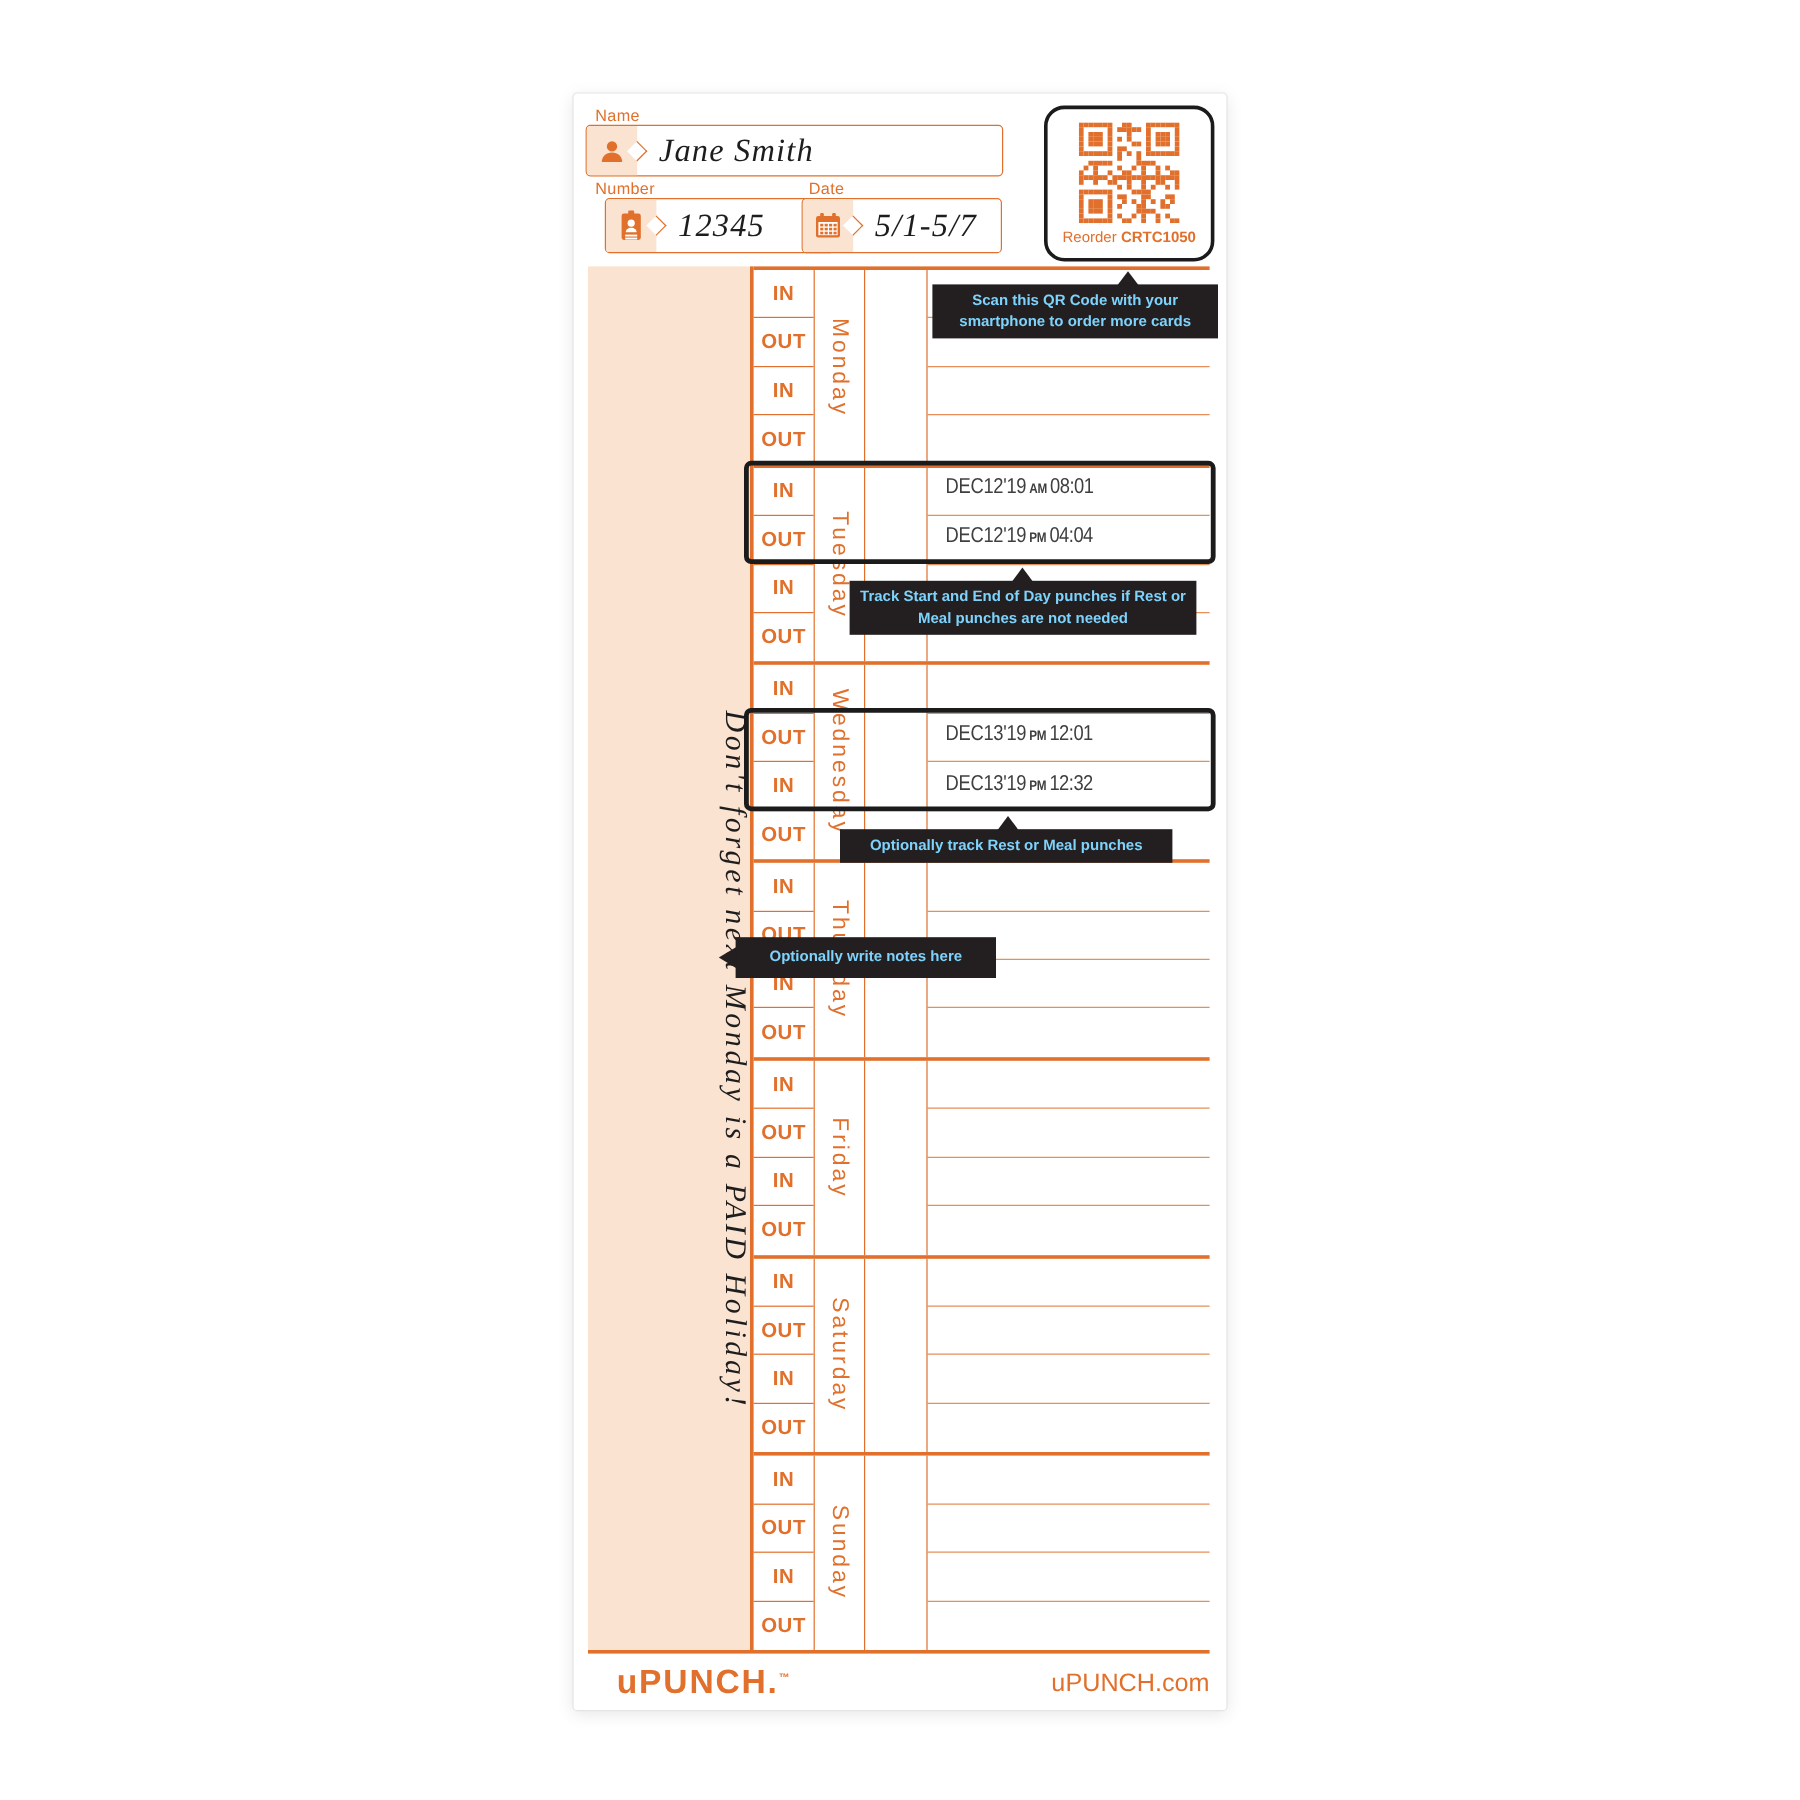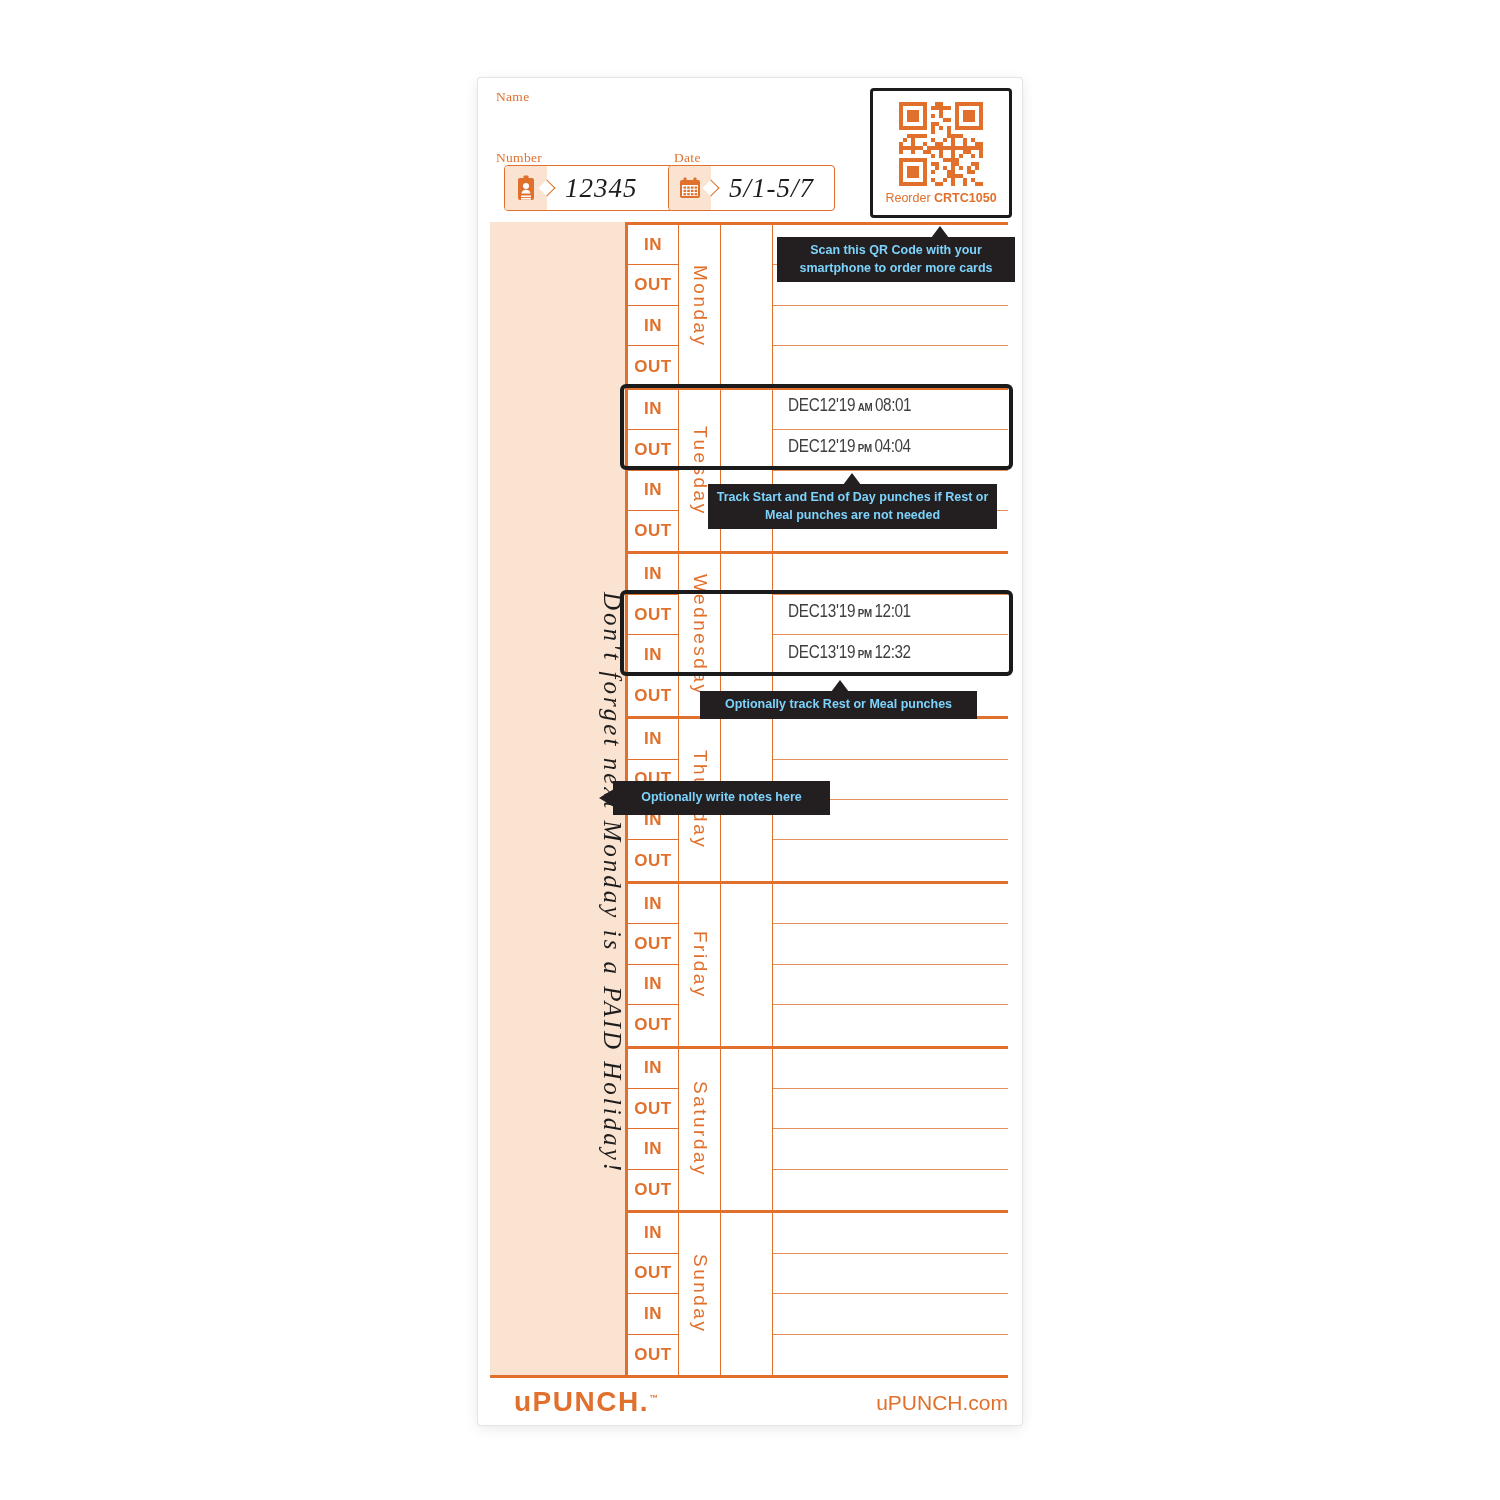--- a/index.html
+++ b/index.html
@@ -6,21 +6,21 @@
   body{
     width:1500px;height:1500px;background:#ffffff;position:relative;
     font-family:"Liberation Sans", sans-serif;overflow:hidden;
   }
   .card{
     position:absolute;left:478px;top:78px;width:544px;height:1347px;
     background:#ffffff;border-radius:3px;
     box-shadow:0 0 0 1px #e4e4e4, 0 3px 14px rgba(0,0,0,0.10);
   }
   
-  .hlabel{position:absolute;font-size:13.5px;color:#E0702B;letter-spacing:.3px;font-family:Liberation Serif, serif;}
+  .hlabel{position:absolute;font-size:13.5px;color:#E0702B;letter-spacing:.3px;}
   .lbl-name{left:18px;top:11px;}
   .lbl-number{left:18px;top:72px;}
   .lbl-date{left:196px;top:72px;}
   .fieldbox{
     position:absolute;display:flex;align-items:stretch;background:#fff;
     border:1.5px solid #E0702B;border-radius:4px;box-sizing:border-box;
   }
   .fb-name{left:10px;top:26px;width:348px;height:43px;}
   .fb-number{left:26px;top:87px;width:192px;height:46px;}
   .fb-date{left:190px;top:87px;width:167px;height:46px;}
@@ -34,21 +34,21 @@
     border-top:1.5px solid #E0702B;border-right:1.5px solid #E0702B;
   }
   .hand{
     font-family:cursive;font-style:italic;color:#1d1d1d;
     letter-spacing:1px;white-space:nowrap;
   }
   .fieldvalue{flex:1;display:flex;align-items:center;padding-left:18px;font-size:27px;}
   
   .qr-box{
     position:absolute;left:392px;top:10px;width:142px;height:130px;box-sizing:border-box;
-    border:3.5px solid #1b1b1b;border-radius:4px;background:#fff;z-index:5;
+    border:3.5px solid #1b1b1b;border-radius:17px;background:#fff;z-index:5;
     display:flex;flex-direction:column;align-items:center;justify-content:center;gap:5px;
   }
   .reorder{font-size:12.5px;color:#E0702B;}
   .reorder b{font-weight:800;}
   
   .grid{position:absolute;left:12px;top:144px;width:518px;height:1153px;display:flex;}
   .peach{width:135px;background:#FBE3D1;position:relative;flex:0 0 135px;}
   .margin-note{
     position:absolute;top:281px;left:0;right:0;display:flex;justify-content:center;
     writing-mode:vertical-rl;font-size:25px;line-height:1;margin:0 auto;
@@ -117,20 +117,29 @@
 </style>
 </head>
 <body>
 
 <div class="card">
 
   <div class="hlabel lbl-name">Name</div>
   <div class="hlabel lbl-number">Number</div>
   <div class="hlabel lbl-date">Date</div>
 
+  <div class="fieldbox fb-name">
+    <div class="icon-cell">
+      <svg width="24" height="24" viewBox="0 0 24 24">
+          <circle cx="12" cy="8" r="4.3" fill="#E0702B"></circle>
+          <path d="M3.5 21c0-5 3.8-8 8.5-8s8.5 3 8.5 8z" fill="#E0702B"></path>
+        </svg>
+    </div>
+    <div class="fieldvalue hand">Jane Smith</div>
+  </div>
 
   <div class="fieldbox fb-number">
     <div class="icon-cell">
       <svg width="24" height="26" viewBox="0 0 24 26">
           <rect x="9.5" y="0.5" width="5" height="4" rx="1" fill="#E0702B"></rect>
           <rect x="4" y="3" width="16" height="22" rx="2" fill="#E0702B"></rect>
           <circle cx="12" cy="11" r="3" fill="#fff"></circle>
           <path d="M7.5 18.5c0-2.5 2-3.8 4.5-3.8s4.5 1.3 4.5 3.8z" fill="#fff"></path>
           <rect x="7" y="20.5" width="10" height="1.6" fill="#fff"></rect>
           <rect x="7" y="23" width="10" height="1.6" fill="#fff"></rect>

